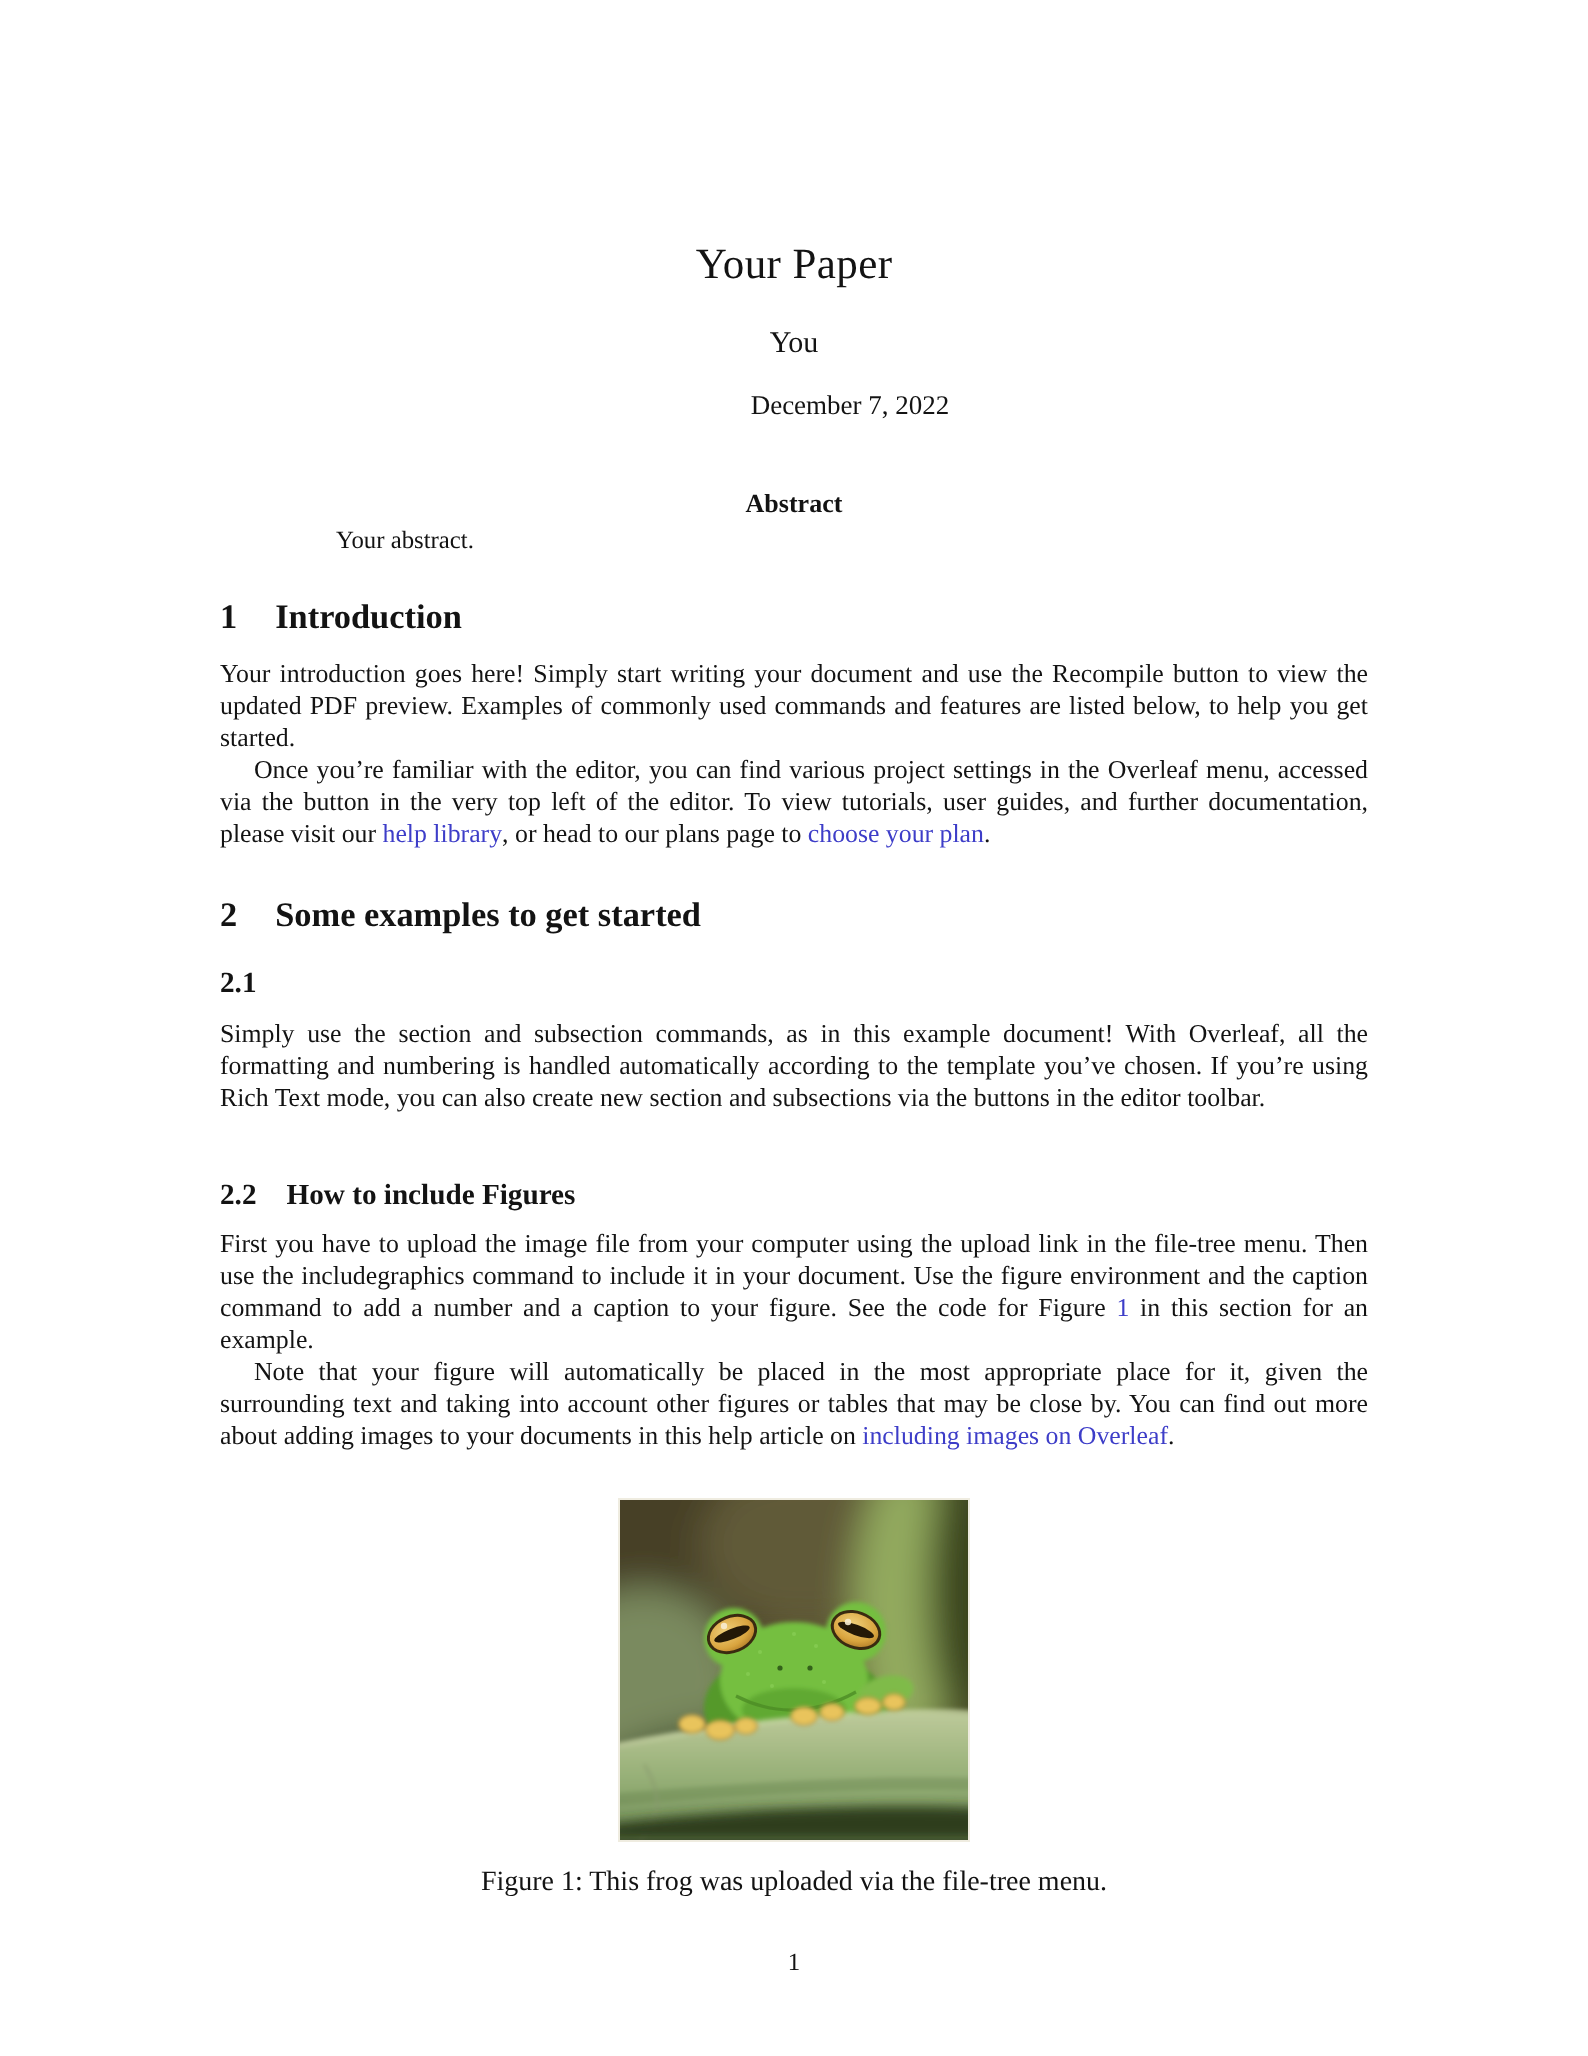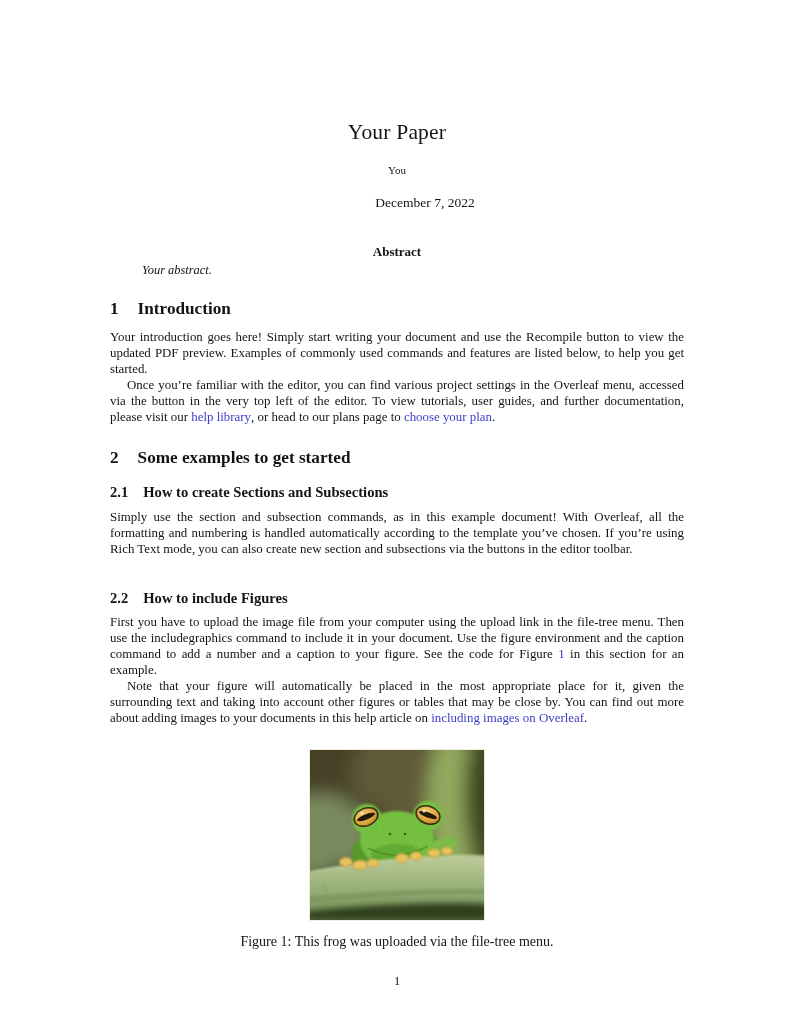--- a/index.html
+++ b/index.html
@@ -12,25 +12,25 @@
     background: #ffffff;
     font-family: "Liberation Serif", "DejaVu Serif", serif;
     color: #131313;
     overflow: hidden;
   }
   .abs { position: absolute; }
   .centered { left: 0; width: 794px; text-align: center; }
   .bodycol { left: 110px; width: 574px; }
 
   .doc-title { font-size: 21.5px; font-weight: 400; letter-spacing: 0.2px; }
-  .doc-author { font-size: 11px; }
+  .doc-author { font-size: 15px; }
   .doc-date { font-size: 13.5px; padding-left: 28px; }
 
   .abstract-head { font-size: 13px; font-weight: 700; }
-  .abstract-text { left: 142px; width: 488px; font-size: 12.4px; font-style: italic; }
+  .abstract-text { left: 168px; width: 488px; font-size: 12.4px; }
 
   .sec-head { display: flex; align-items: baseline; font-weight: 700; font-size: 17.2px; }
   .sec-head .sec-num { margin-right: 19px; }
   .sub-head { display: flex; align-items: flex-start; font-weight: 700; font-size: 14.6px; }
   .sub-head .sec-num { margin-right: 15px; }
 
   .para { font-size: 12.9px; line-height: 16px; text-align: justify; margin: 0; }
   .para.indent { text-indent: 17px; }
   .doclink { text-decoration: none; cursor: pointer; font-family: Liberation Serif, serif; }
 
@@ -63,21 +63,20 @@
     <p class="para indent"><span>Once you’re familiar with the editor, you can find various project settings in the Overleaf menu, accessed via the button in the very top left of the editor. To view tutorials, user guides, and further documentation, please visit our </span><a class="doclink" style="color: rgb(61, 61, 200);">help library</a><span>, or head to our plans page to </span><a class="doclink" style="color: rgb(61, 61, 200);">choose your plan</a><span>.</span></p>
   </div>
 
   <div class="abs bodycol sec-head" style="top:448px">
     <span class="sec-num">2</span>
     <span>Some examples to get started</span>
   </div>
 
   <div class="abs bodycol sub-head" style="top:484px">
     <span class="sec-num">2.1</span>
-    <span>How to create Sections and Subsections</span>
   </div>
   <div class="abs bodycol" style="top:509px">
     <p class="para">Simply use the section and subsection commands, as in this example document! With Overleaf, all the formatting and numbering is handled automatically according to the template you’ve chosen. If you’re using Rich Text mode, you can also create new section and subsections via the buttons in the editor toolbar.</p>
   </div>
 
   <div class="abs bodycol sub-head" style="top:590px">
     <span class="sec-num">2.2</span>
     <span>How to include Figures</span>
   </div>
   <div class="abs bodycol" style="top:614px">

